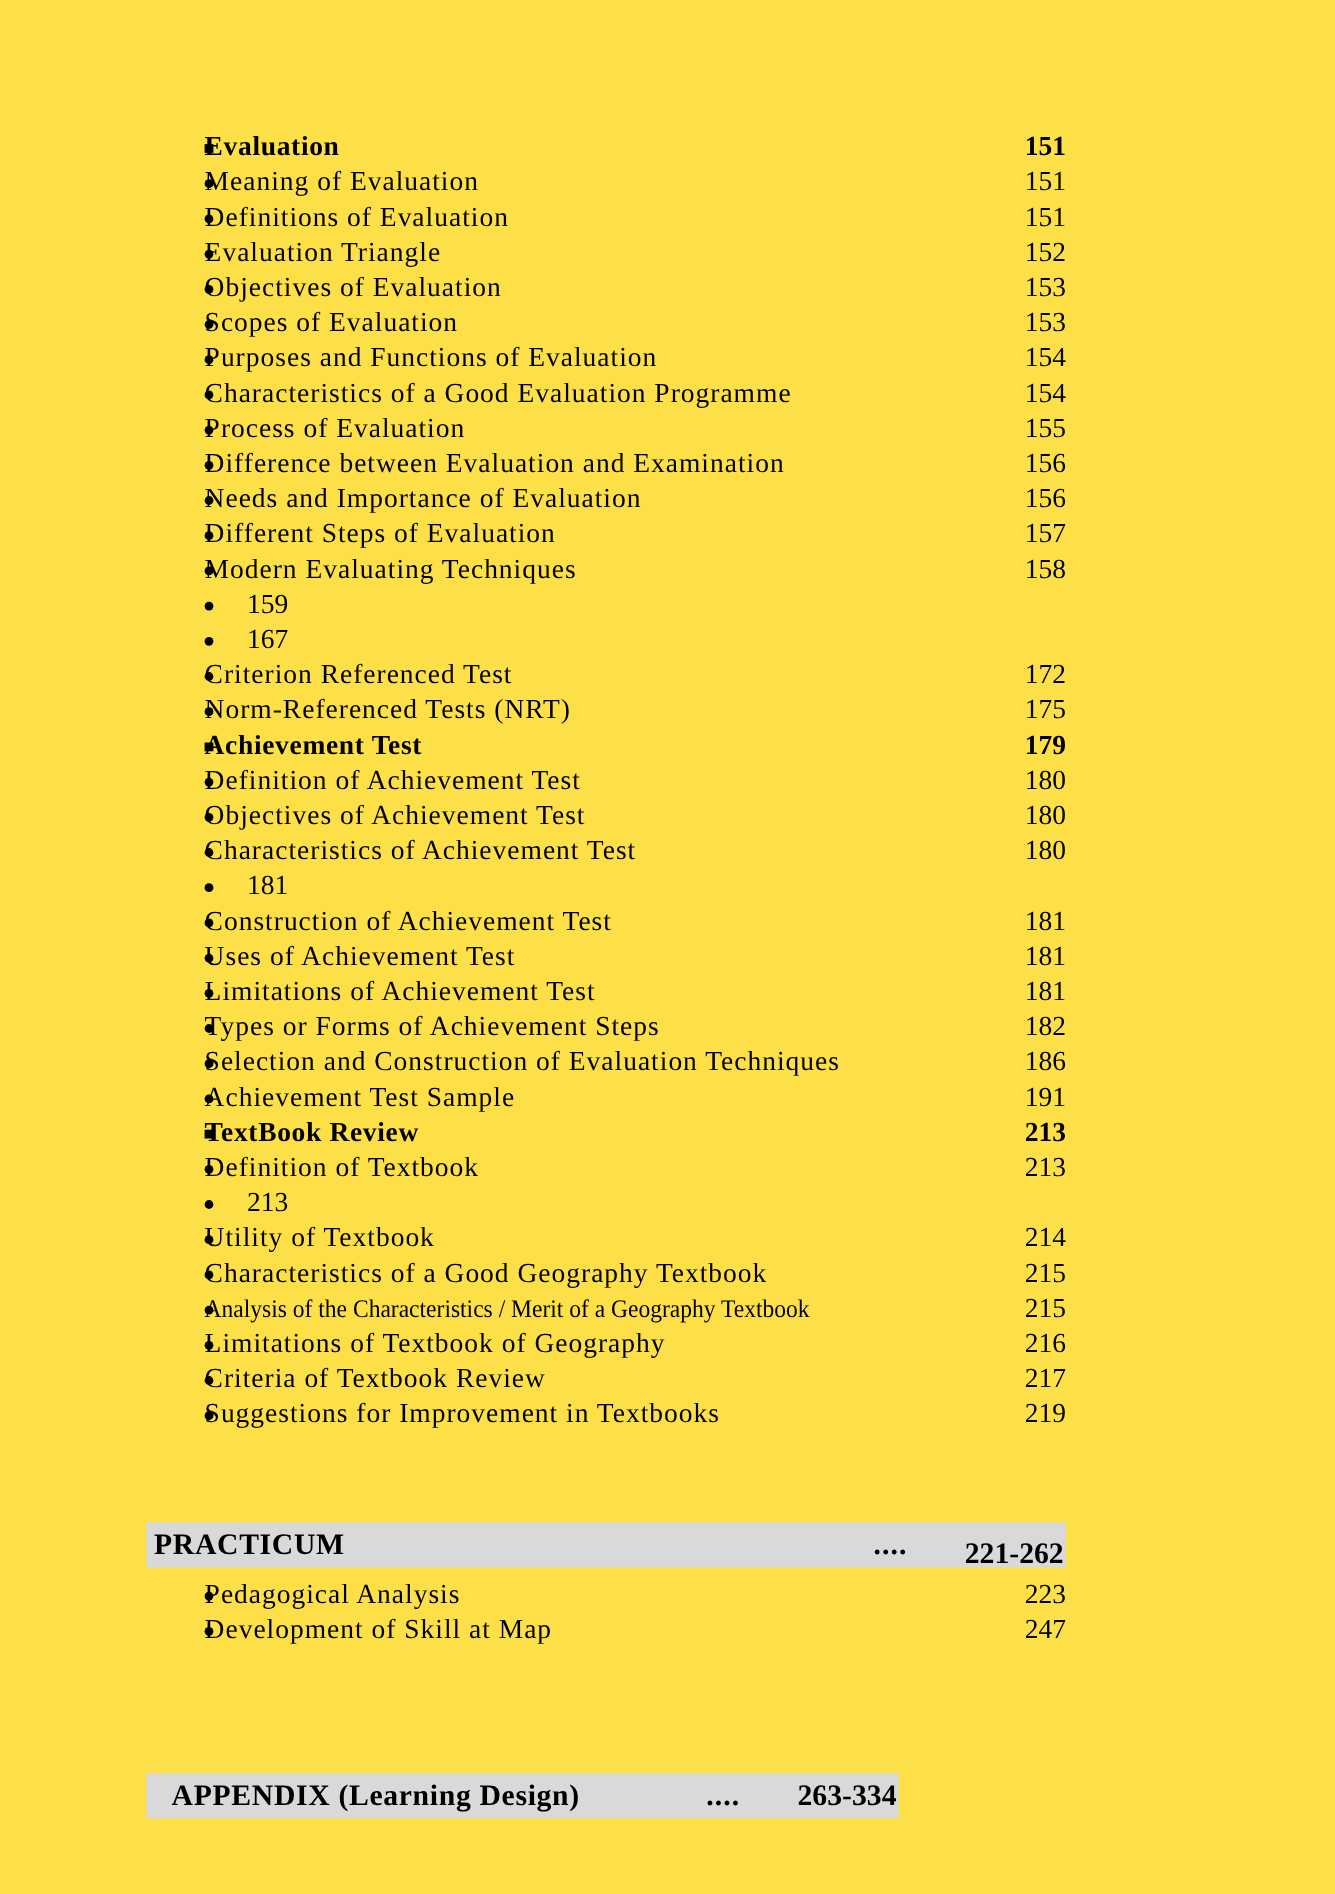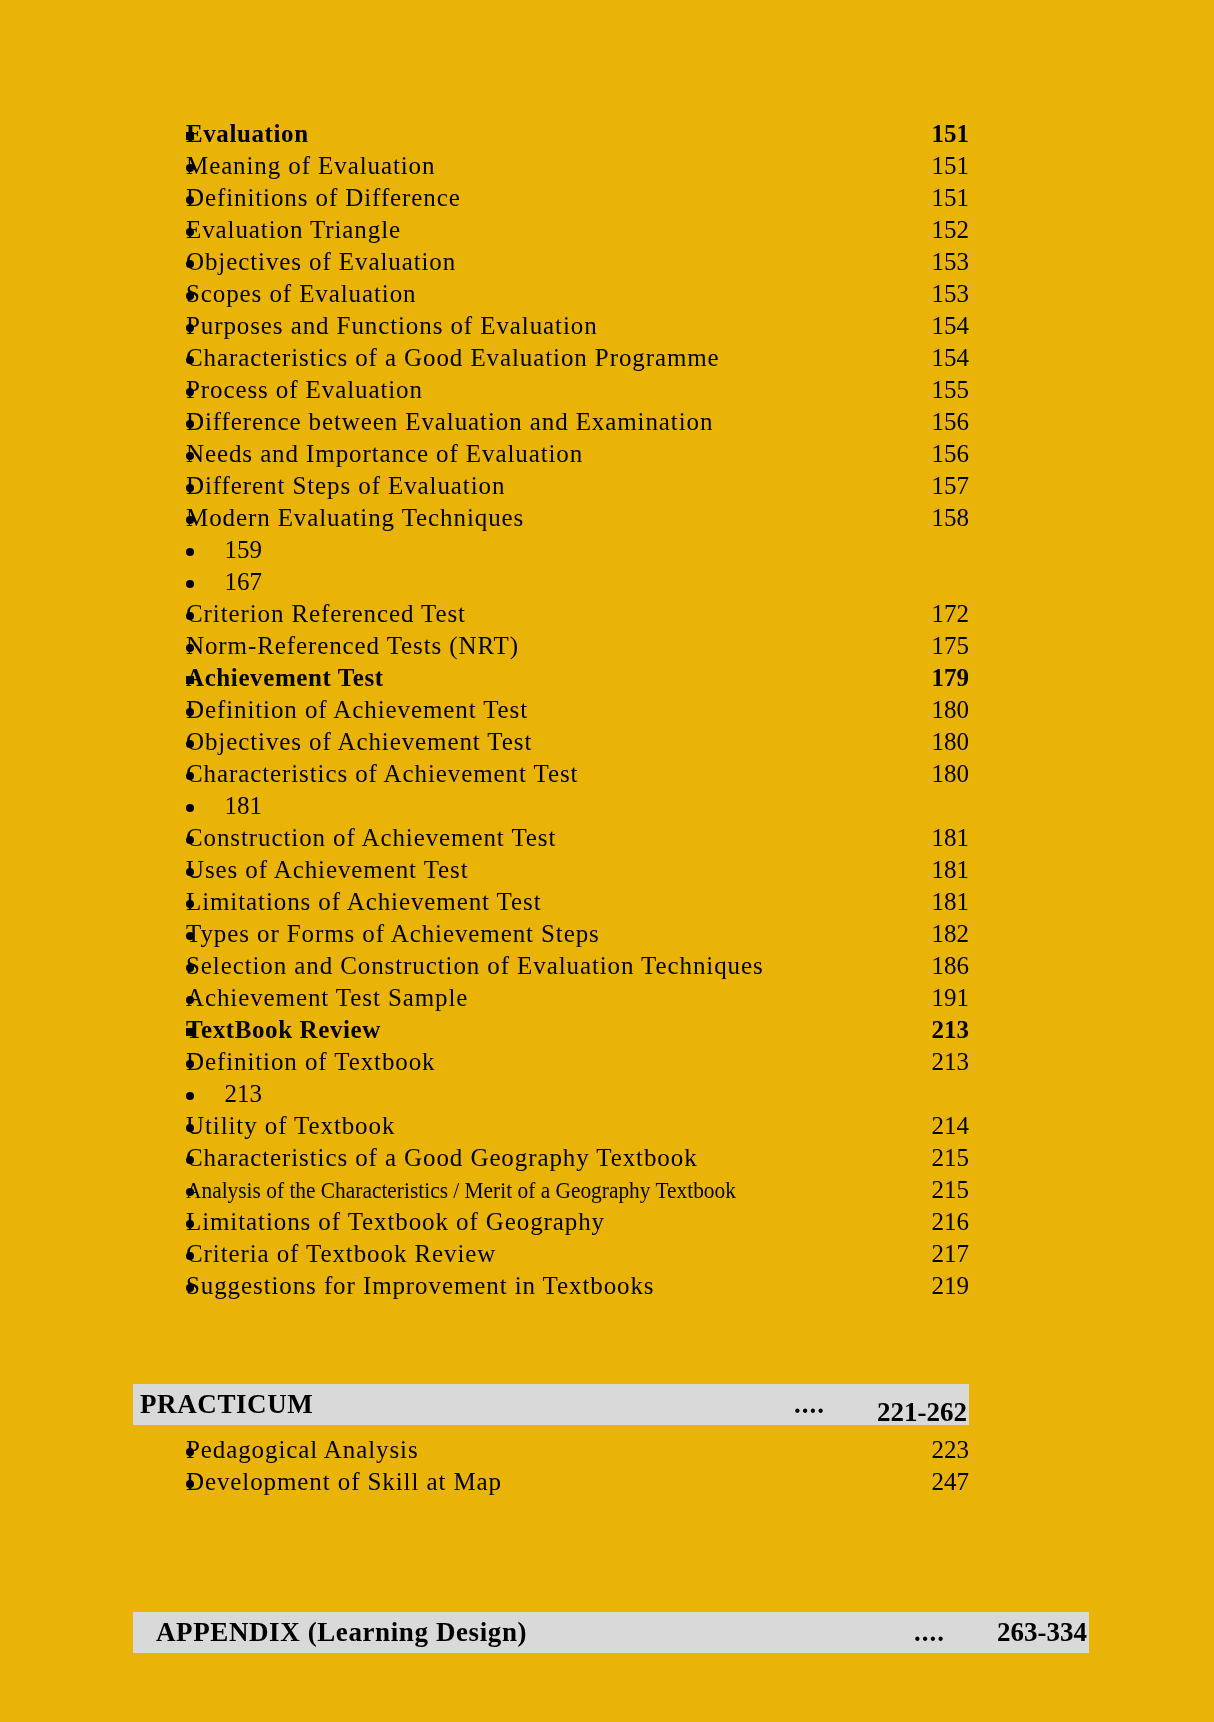--- a/index.html
+++ b/index.html
@@ -15,21 +15,21 @@
     position: relative;
     overflow: hidden;
   }
 
   .page {
     position: absolute;
     left: 0;
     top: 0;
     width: 1214px;
     height: 1722px;
-    background: #eab308;
+    background: #fde047;
   }
 
   .toc {
     position: absolute;
     left: 139px;
     top: 118px;
     width: 830px;
   }
 
   
@@ -141,21 +141,21 @@
     padding-right: 2px;
   }
   #practicum-banner .brange {
     width: 124px;
     margin-top: 16px;
   }
 
   #appendix-banner {
     top: 1612px;
     left: 133px;
-    width: 956px;
+    width: 684px;
     padding-left: 23px;
     padding-right: 2px;
   }
   #appendix-banner .brange {
     width: 124px;
   }
 
   .practicum-list {
     position: absolute;
     left: 139px;
@@ -174,21 +174,21 @@
         <span class="label">Evaluation</span>
         <span class="pageno">151</span>
       </div>
       <div class="row">
         <span class="bullet"><span class="dot"></span></span>
         <span class="label">Meaning of Evaluation</span>
         <span class="pageno">151</span>
       </div>
       <div class="row">
         <span class="bullet"><span class="dot"></span></span>
-        <span class="label">Definitions of Difference</span>
+        <span class="label">Definitions of Evaluation</span>
         <span class="pageno">151</span>
       </div>
       <div class="row">
         <span class="bullet"><span class="dot"></span></span>
         <span class="label">Evaluation Triangle</span>
         <span class="pageno">152</span>
       </div>
       <div class="row">
         <span class="bullet"><span class="dot"></span></span>
         <span class="label">Objectives of Evaluation</span>

